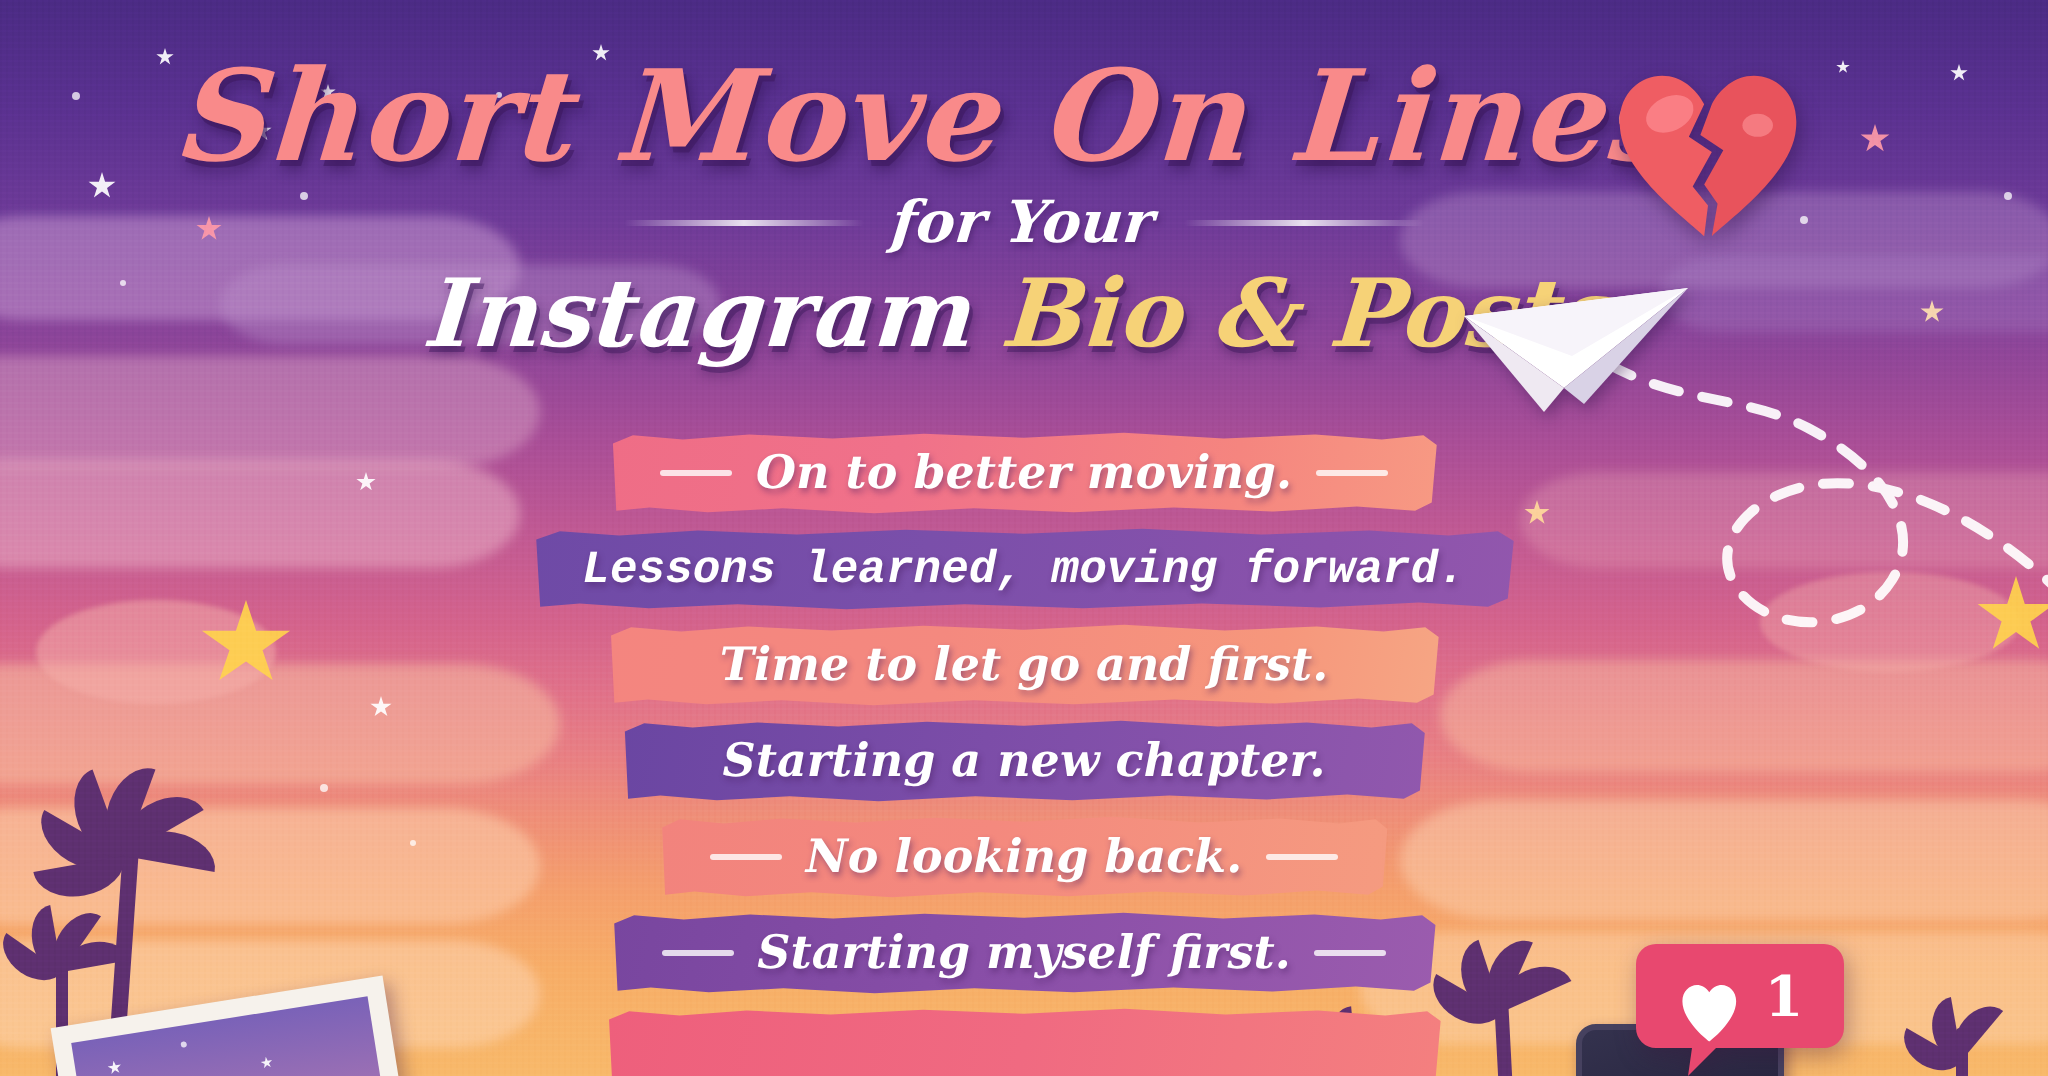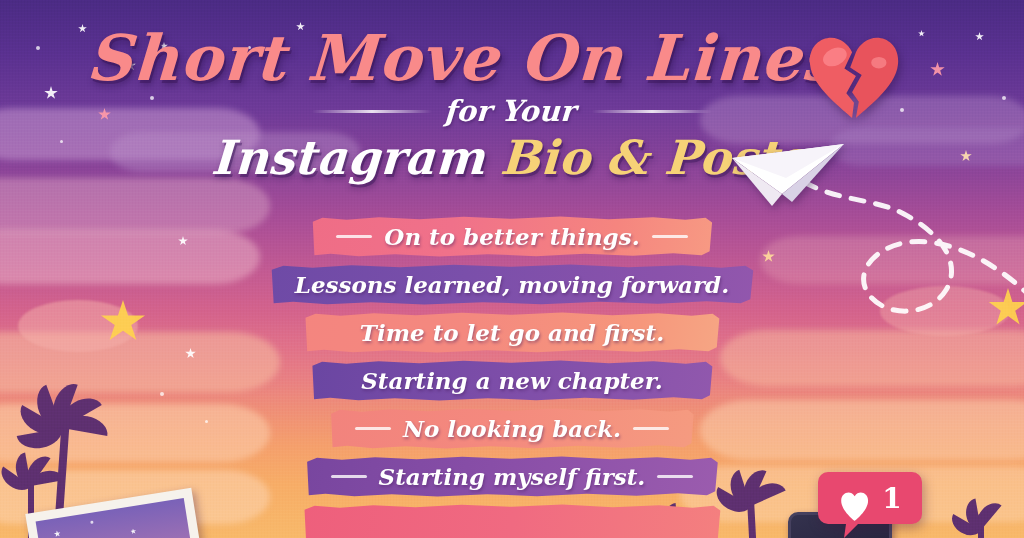--- a/index.html
+++ b/index.html
@@ -164,21 +164,21 @@
       99% 86%, 97% 96%, 90% 91%, 80% 97%, 68% 92%, 56% 98%, 44% 93%,
       32% 99%, 21% 93%, 12% 98%, 5% 92%, 1% 96%);
   }
   .banner .dash {
     width:36px; height:3px; border-radius:2px;
     background:rgba(255,255,255,.8);
     flex:none;
   }
 
   .bn-pink  { background:linear-gradient(100deg,#ef6d86 0%,#f0718a 35%,#f5857f 75%,#f79a83 100%); }
-  .bn-purple{ background:linear-gradient(100deg,#6e4aa6 0%,#7a4faa 40%,#8a52ab 80%,#9257ad 100%); }
+  .bn-purple{ background:linear-gradient(100deg,#6e4aa6 0%,#7a4faa 40%,#8a52ab 80%,#9257ad 100%);font-family:Liberation Mono, monospace; }
   .bn-pink2 { background:linear-gradient(100deg,#f4857f 0%,#f4897f 40%,#f6977c 80%,#f6a684 100%); }
   .bn-purple2{background:linear-gradient(100deg,#6a46a2 0%,#7c4da8 45%,#9158ad 100%);justify-content:center; }
   .bn-salmon{ background:linear-gradient(100deg,#f2837d 0%,#f4897e 45%,#f59b80 100%); }
   .bn-violet{ background:linear-gradient(100deg,#78469f 0%,#8a4fa8 50%,#9b5cae 100%); }
   .bn-rose  { background:linear-gradient(100deg,#ee5f7c 0%,#f06a81 50%,#f4807f 100%); }
 
   
   .broken-heart {
     position:absolute; left:806px; top:34px;
     width:96px; height:86px; z-index:7;
@@ -327,21 +327,21 @@
     </div>
     <div class="title-line3">
       <span class="t-white">Instagram</span>
       <span class="t-gold">Bio &amp; Posts</span>
     </div>
   </div>
 
   <div class="banners" id="banner-list">
       <div class="banner bn-pink" style="min-width: 360px;">
         <span class="dash"></span>
-        <span>On to better things.</span>
+        <span>On to better moving.</span>
         <span class="dash"></span>
       </div>
       <div class="banner bn-purple nodash" style="min-width: 472px;">
         <span>Lessons learned, moving forward.</span>
       </div>
       <div class="banner bn-pink2 nodash" style="min-width: 418px;">
         <span>Time to let go and first.</span>
       </div>
       <div class="banner bn-purple2 nodash" style="min-width: 404px;">
         <span>Starting a new chapter.</span>

